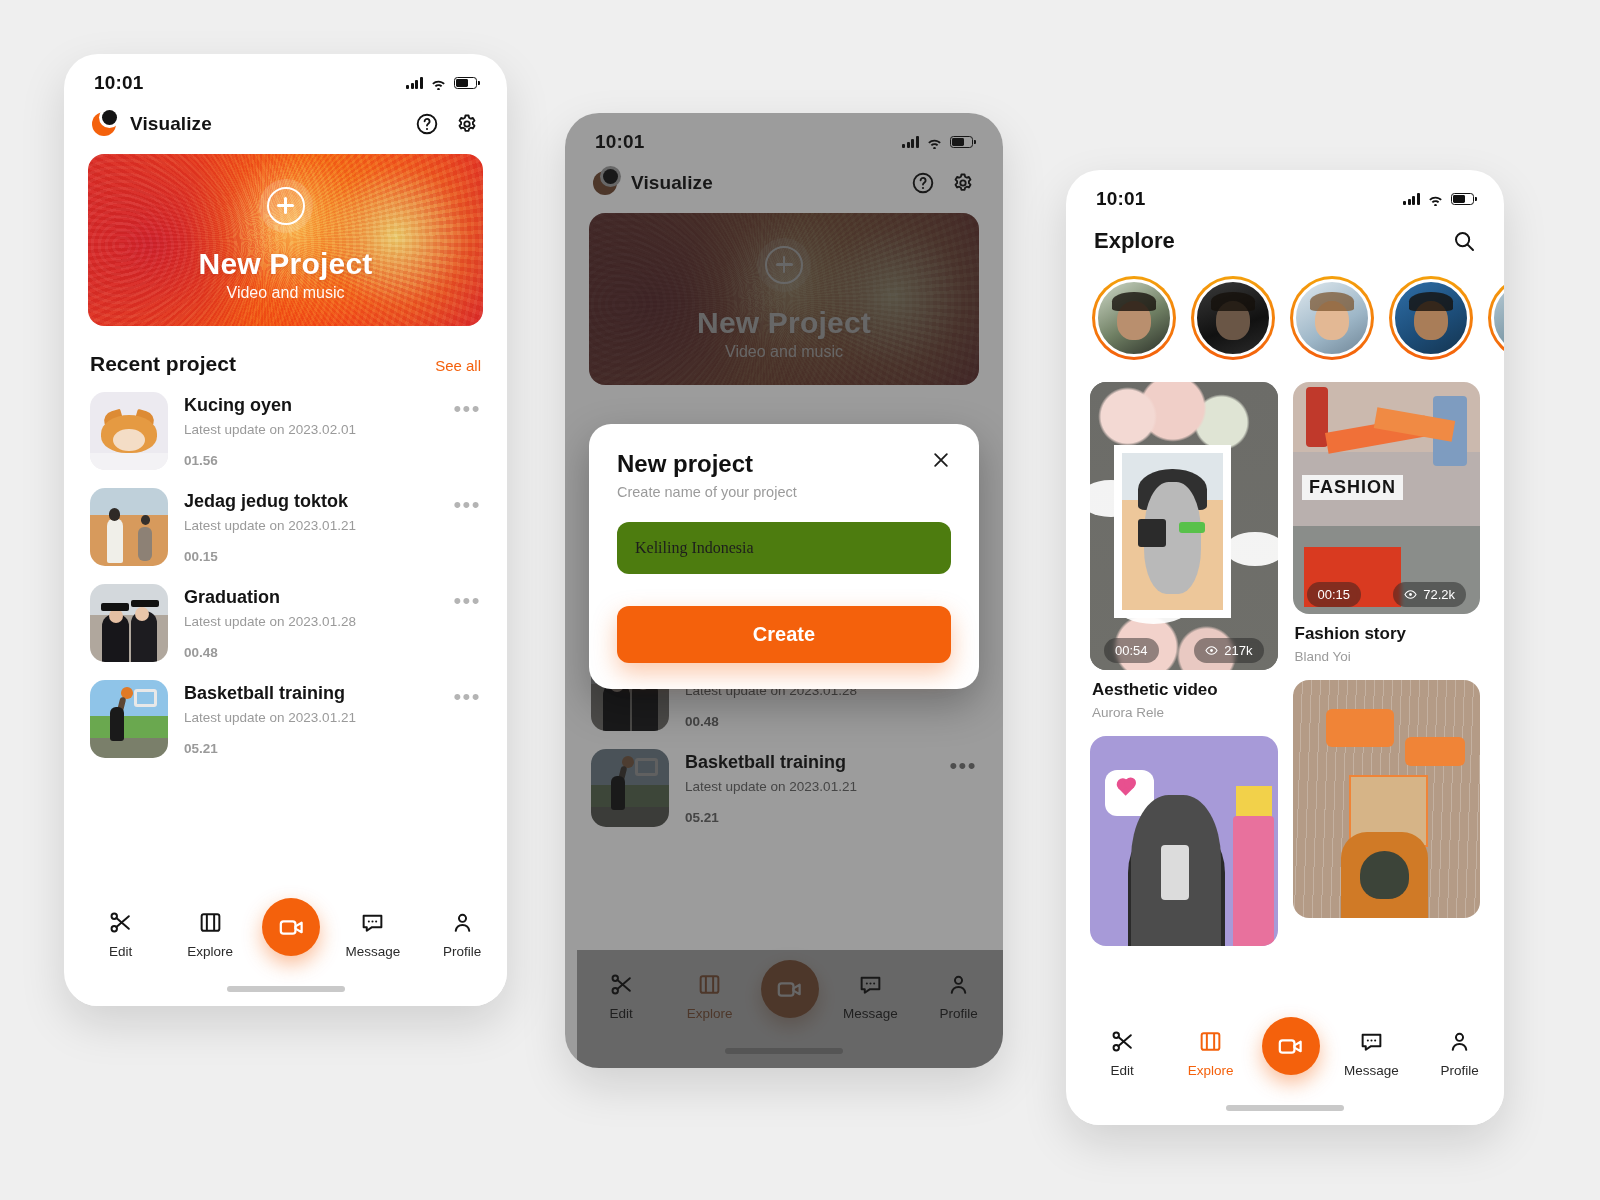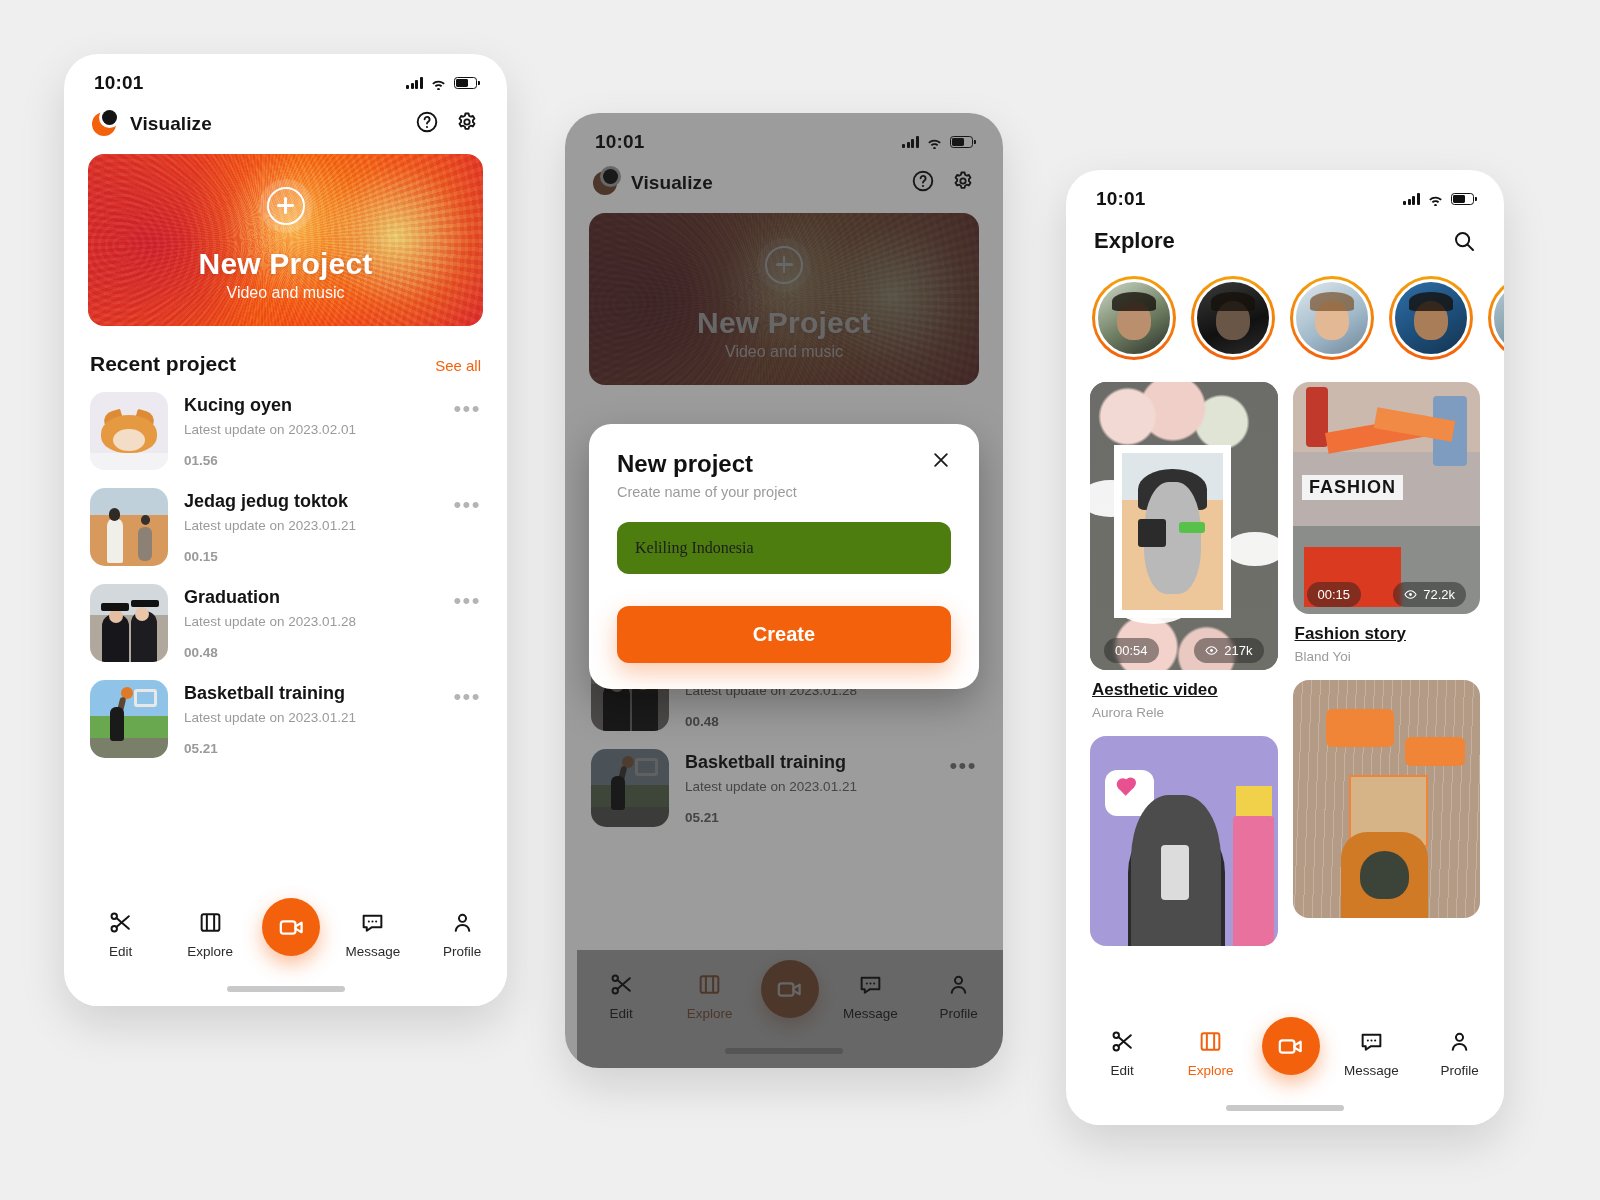--- a/index.html
+++ b/index.html
@@ -39,21 +39,21 @@
     position: relative; padding: 1.4px;
   }
   .battery::after {
     content:''; position:absolute; right:-3.6px; top:3.4px;
     width:2px; height:4px; background:#111; border-radius:0 1px 1px 0;
   }
   .battery span { display:block; height:100%; width:62%; background:#111; border-radius:1.4px; }
 
   
   .apphead {
-    display:flex; align-items:flex-start; justify-content:space-between;
+    display:flex; align-items:center; justify-content:space-between;
     padding: 12px 28px 10px 28px;
   }
   .brand { display:flex; align-items:center; gap:10px; }
   .logo { position:relative; width:28px; height:28px; }
   .logo .crescent { position:absolute; left:0; top:2px; width:24px; height:24px;
     border-radius:50%; background:#F4610C; }
   .logo .dot { position:absolute; left:10px; top:0px; width:15px; height:15px;
     border-radius:50%; background:#151515; box-shadow: 0 0 0 3px #fff; }
   .brandname { font-size:19px; font-weight:700; color:#131313; letter-spacing:.1px; }
   .headicons { display:flex; align-items:center; gap:16px; }
@@ -247,21 +247,21 @@
 
   .grid { display:flex; gap:15px; padding: 22px 24px 0 24px; }
   .col { flex:1; min-width:0; }
   .card { border-radius:16px; overflow:hidden; position:relative; margin-bottom:10px; }
   .card .badges { position:absolute; left:0; right:0; bottom:0; height:40px;
     display:flex; align-items:center; justify-content:space-between; padding:0 14px; }
   .badge { display:flex; align-items:center; gap:6px;
     background:rgba(30,30,30,.46); color:#fff; font-size:13px;
     border-radius:14px; padding:5px 11px; backdrop-filter:blur(2px); }
   .badge svg { width:13px; height:13px; }
-  .ctitle { font-size:17px; font-weight:700; color:#141414; margin: 4px 0 0 2px; text-decoration: underline; }
+  .ctitle { font-size:17px; font-weight:700; color:#141414; margin: 4px 0 0 2px; }
   .cauthor { font-size:13.5px; color:#9b9b9b; margin: 5px 0 0 2px; }
 
   
   .art-aesth { height:288px; background:#6f6f6c; position:relative; }
   .art-aesth .flowers { position:absolute; inset:0;
     background:
       radial-gradient(circle at 20% 12%, #f3d9d3 0 9%, transparent 10%),
       radial-gradient(circle at 44% 9%, #f0cfc8 0 11%, transparent 12%),
       radial-gradient(circle at 70% 14%, #dfe4d4 0 9%, transparent 10%),
       radial-gradient(circle at 30% 92%, #f2d2cb 0 10%, transparent 11%),

